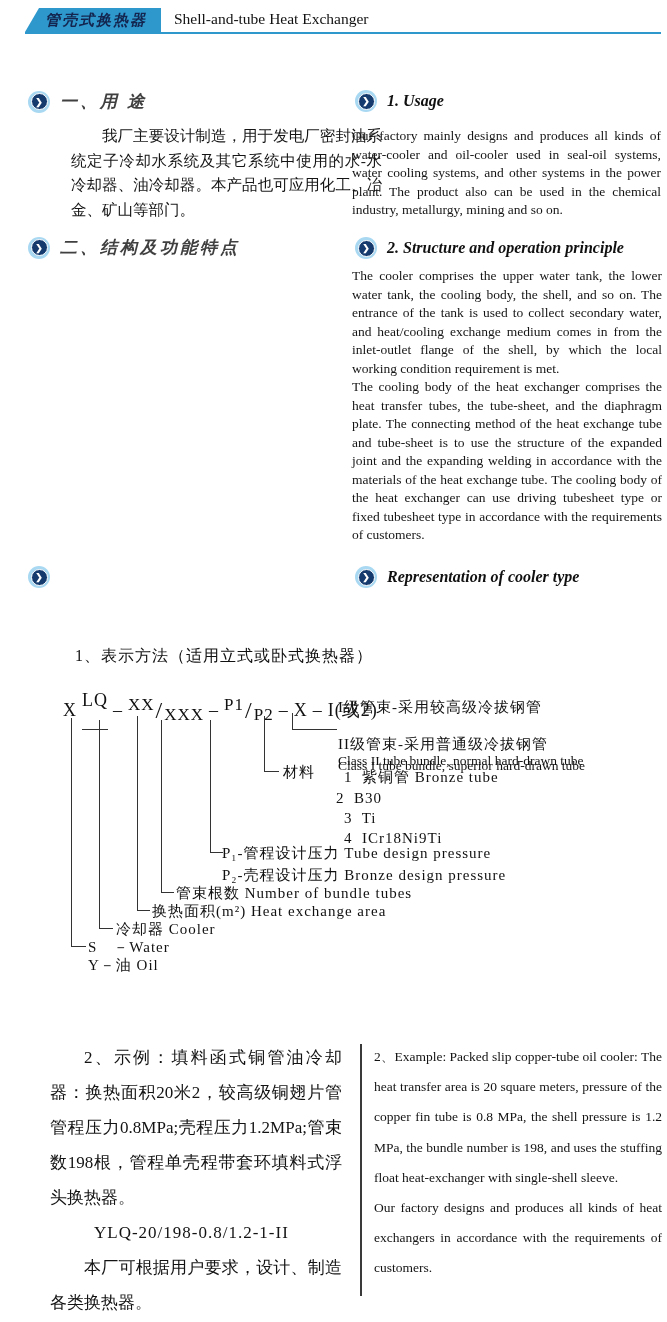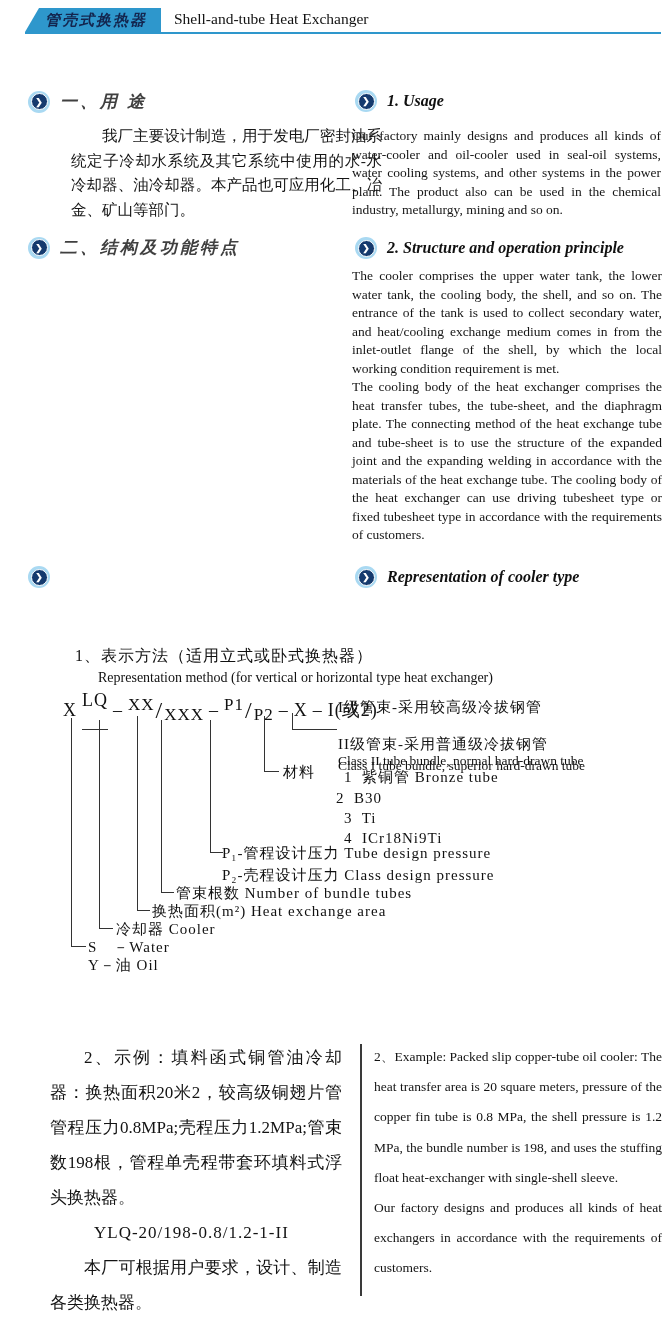--- a/index.html
+++ b/index.html
@@ -166,21 +166,20 @@
   <div class="sec-h" style="left:355px;top:566px;">
     <span class="sec-icon">
         <span class="sec-icon-inner">❯</span>
       </span>
     <span class="sec-title-en">Representation of cooler type</span>
   </div>
 
   <div class="diagram">
 
     <div class="dg-abs dg-method-zh">1、表示方法（适用立式或卧式换热器）</div>
-    <div class="dg-abs dg-method-en">Representation method (for vertical or horizontal type heat exchanger)</div>
 
     <div class="formula">
       <span>X</span>
       <span class="lq">LQ</span>
       <span>–</span>
       <span class="frac">
         <span class="ft">XX</span>
         <span class="fs">/</span>
         <span class="fb">XXX</span>
       </span>
@@ -210,21 +209,21 @@
     <div class="dg-abs dg-en" style="left:338px;top:113px;">Class II tube bundle, normal hard-drawn tube</div>
 
     <div class="dg-abs dg-zh" style="left:283px;top:123px;">材料</div>
 
     <div class="dg-abs dg-zh" style="left:344px;top:128px;">1  紫铜管 Bronze tube</div>
     <div class="dg-abs dg-zh" style="left:336px;top:150px;">2  B30</div>
     <div class="dg-abs dg-zh" style="left:344px;top:170px;">3  Ti</div>
     <div class="dg-abs dg-zh" style="left:344px;top:190px;">4  ICr18Ni9Ti</div>
 
     <div class="dg-abs dg-zh" style="left:222px;top:204px;">P₁-管程设计压力 Tube design pressure</div>
-    <div class="dg-abs dg-zh" style="left:222px;top:226px;">P₂-壳程设计压力 Class design pressure</div>
+    <div class="dg-abs dg-zh" style="left:222px;top:226px;">P₂-壳程设计压力 Bronze design pressure</div>
     <div class="dg-abs dg-zh" style="left:176px;top:244px;">管束根数 Number of bundle tubes</div>
     <div class="dg-abs dg-zh" style="left:152px;top:262px;">换热面积(m²) Heat exchange area</div>
     <div class="dg-abs dg-zh" style="left:116px;top:280px;">冷却器 Cooler</div>
     <div class="dg-abs dg-zh" style="left:88px;top:298px;">S　－Water</div>
     <div class="dg-abs dg-zh" style="left:88px;top:316px;">Y－油 Oil</div>
   </div>
 
   <div class="example">
     <div class="ex-divider"></div>
 

